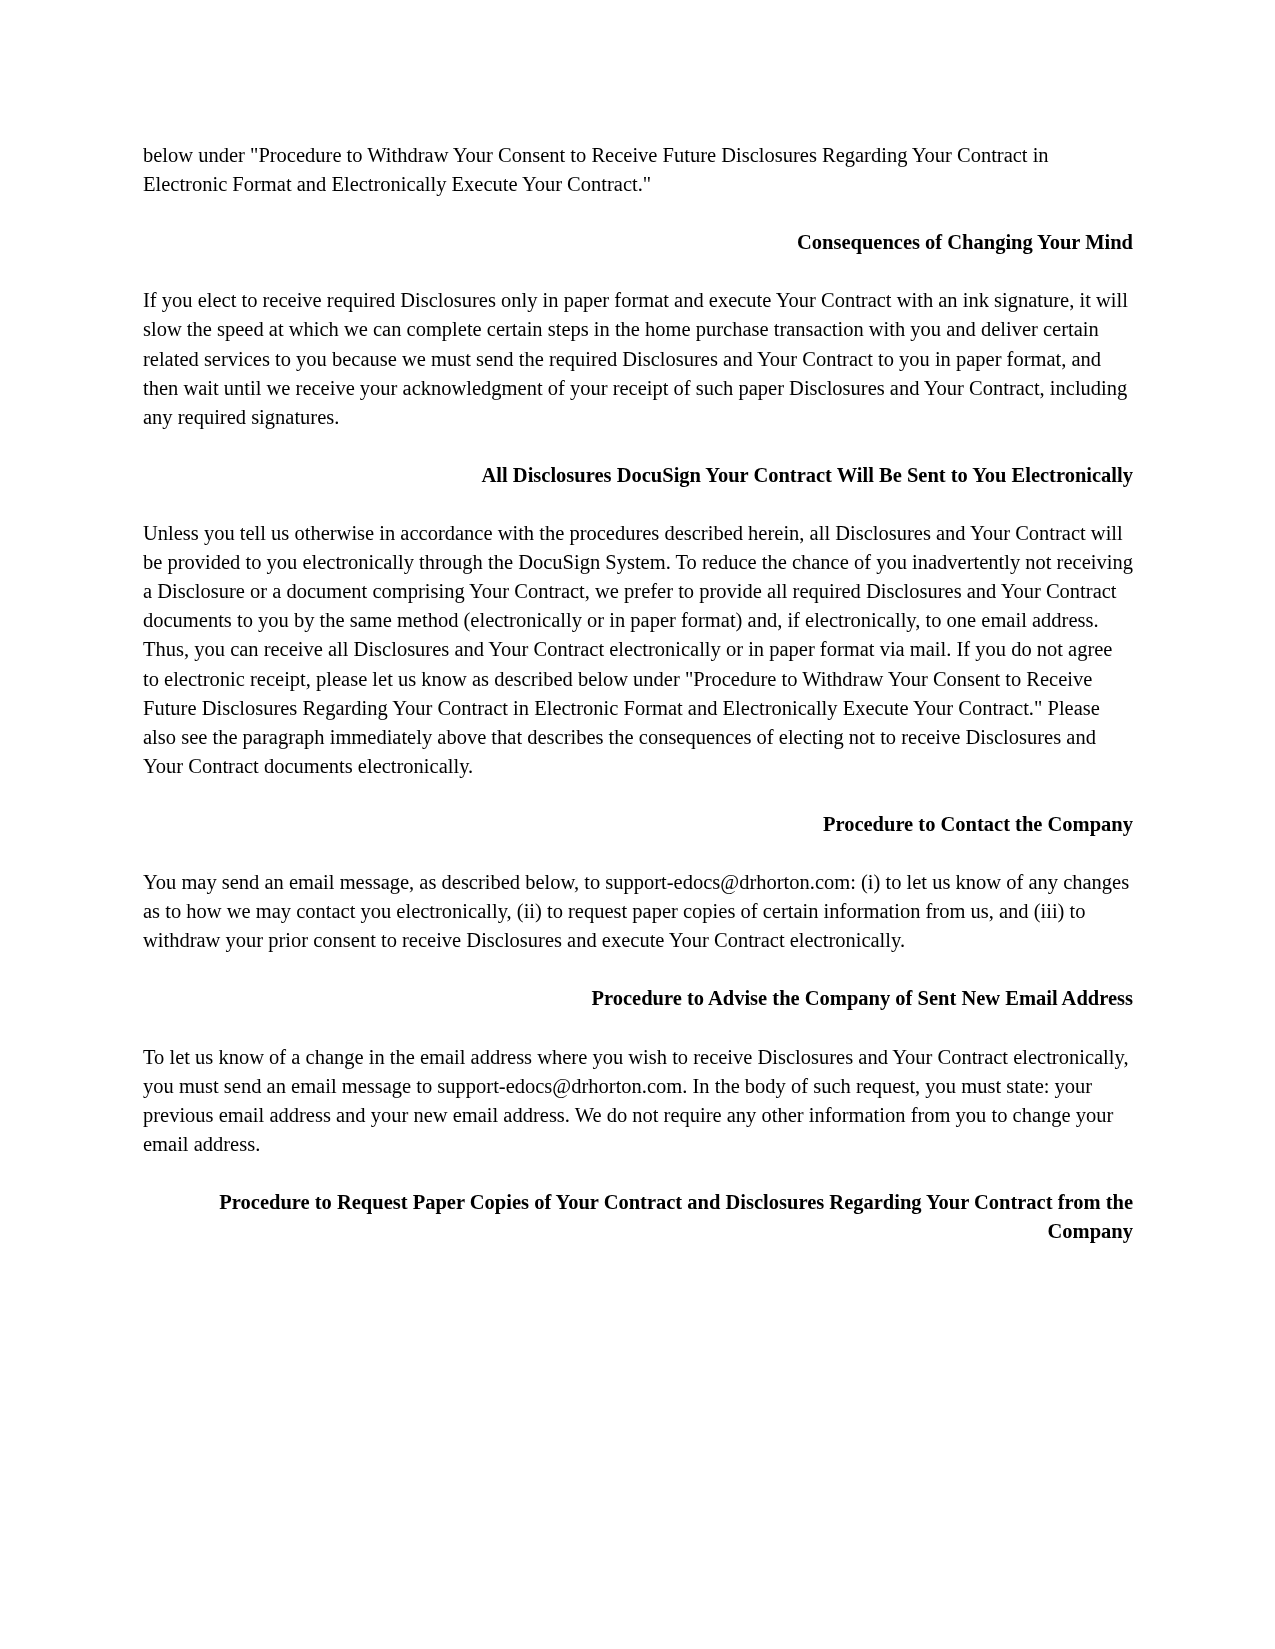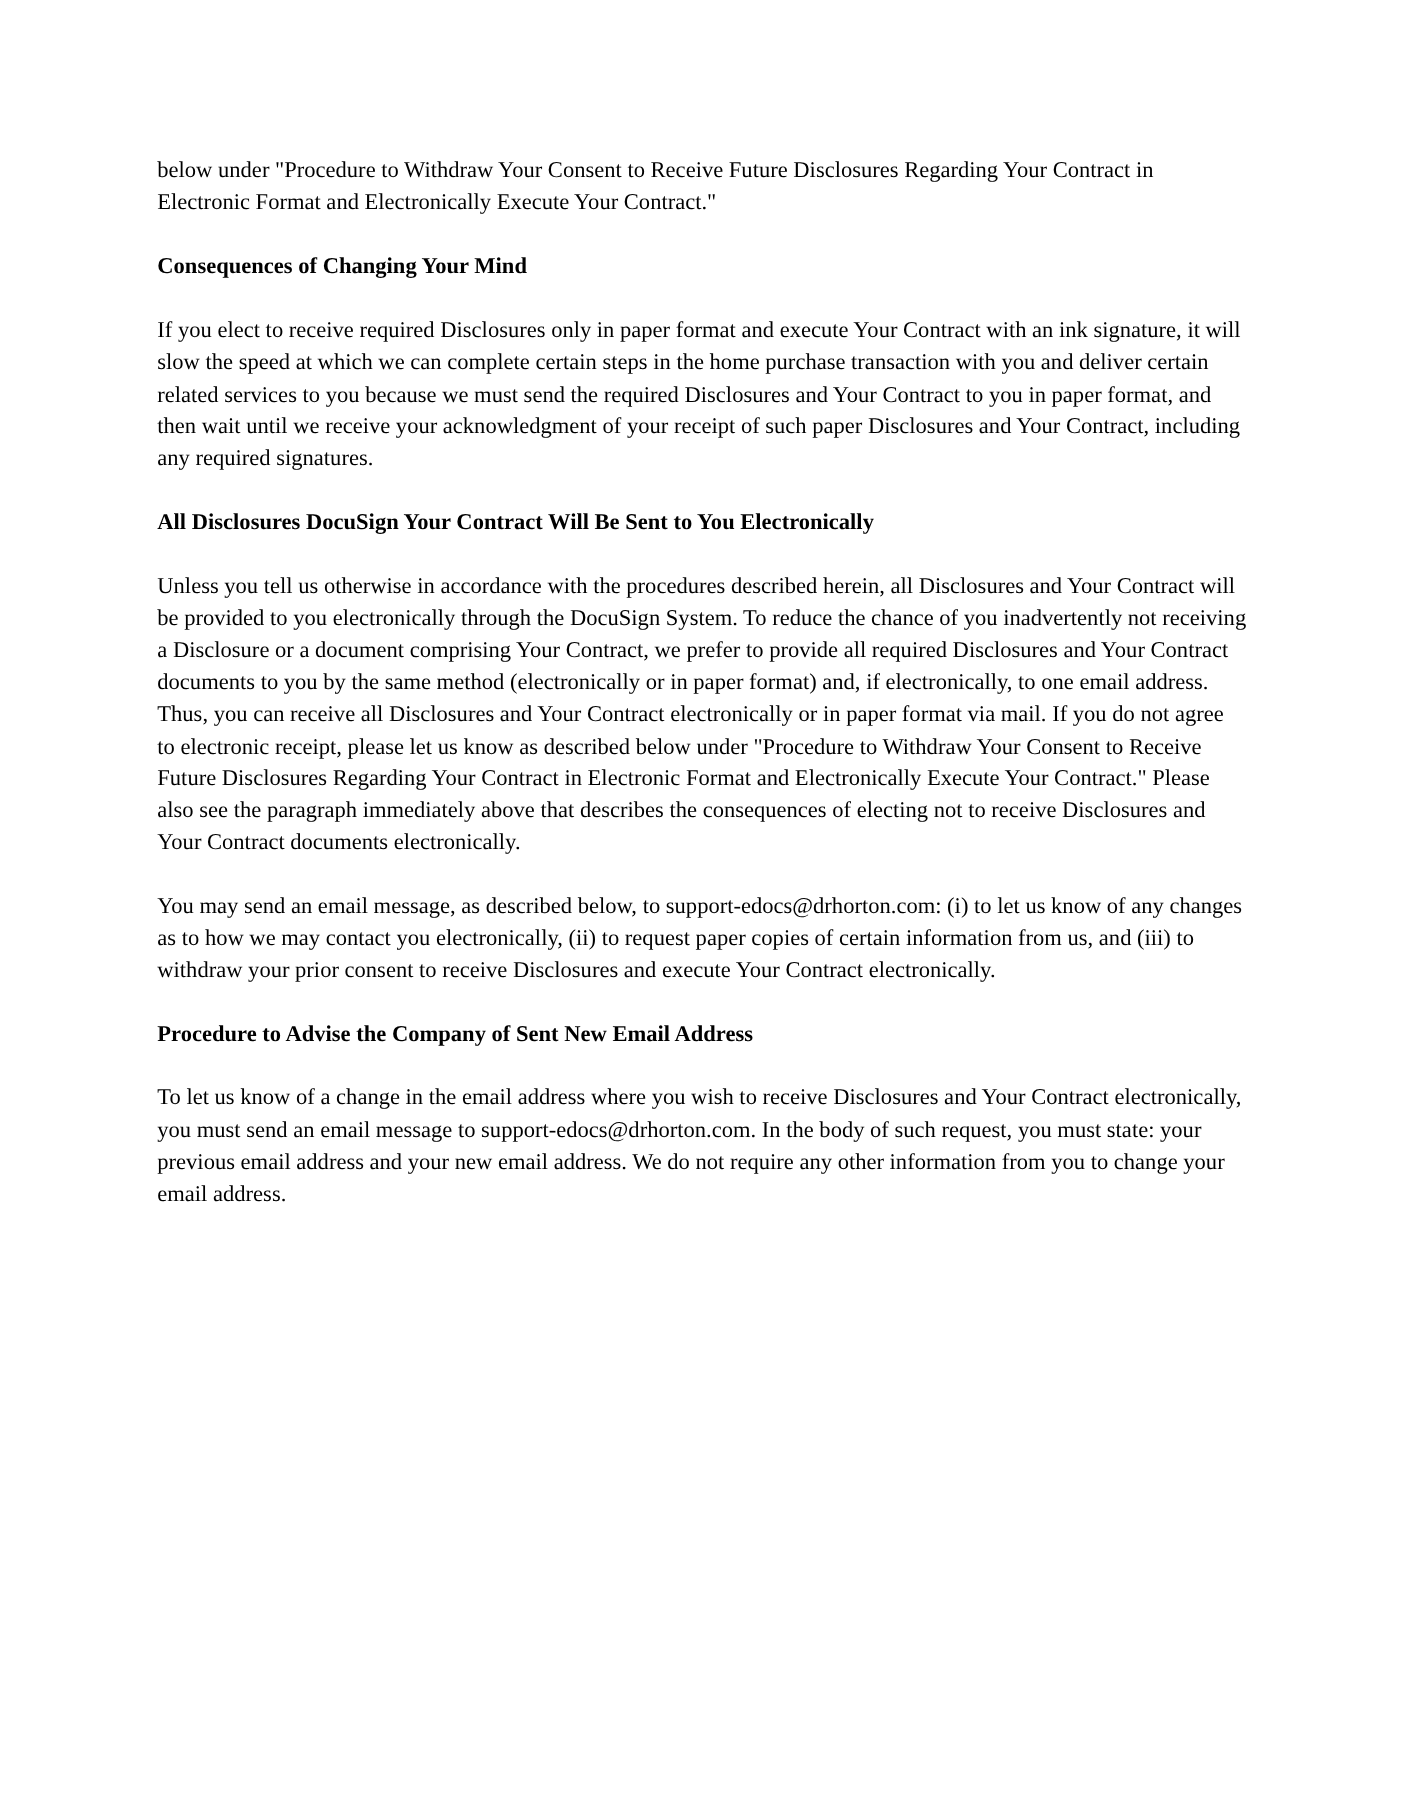--- a/index.html
+++ b/index.html
@@ -22,38 +22,40 @@
   }
   .para {
     margin: 0 0 29px 0;
     text-align: left;
   }
   .heading {
     margin: 0 0 29px 0;
     font-size: 20.5px;
     line-height: 1.42;
     font-weight: bold;
-    text-align: left;
+    text-align: right;
   }
 </style>
 </head>
 <body>
 
 <div class="page">
   <p class="para">below under "Procedure to Withdraw Your Consent to Receive Future Disclosures Regarding Your Contract in Electronic Format and Electronically Execute Your Contract."</p>
 
   <h2 class="heading">Consequences of Changing Your Mind</h2>
 
   <p class="para">If you elect to receive required Disclosures only in paper format and execute Your Contract with an ink signature, it will slow the speed at which we can complete certain steps in the home purchase transaction with you and deliver certain related services to you because we must send the required Disclosures and Your Contract to you in paper format, and then wait until we receive your acknowledgment of your receipt of such paper Disclosures and Your Contract, including any required signatures.</p>
 
   <h2 class="heading">All Disclosures DocuSign Your Contract Will Be Sent to You Electronically</h2>
 
   <p class="para">Unless you tell us otherwise in accordance with the procedures described herein, all Disclosures and Your Contract will be provided to you electronically through the DocuSign System. To reduce the chance of you inadvertently not receiving a Disclosure or a document comprising Your Contract, we prefer to provide all required Disclosures and Your Contract documents to you by the same method (electronically or in paper format) and, if electronically, to one email address. Thus, you can receive all Disclosures and Your Contract electronically or in paper format via mail. If you do not agree to electronic receipt, please let us know as described below under "Procedure to Withdraw Your Consent to Receive Future Disclosures Regarding Your Contract in Electronic Format and Electronically Execute Your Contract." Please also see the paragraph immediately above that describes the consequences of electing not to receive Disclosures and Your Contract documents electronically.</p>
 
+  <h2 class="heading">Procedure to Contact the Company</h2>
 
   <p class="para">You may send an email message, as described below, to support-edocs@drhorton.com: (i) to let us know of any changes as to how we may contact you electronically, (ii) to request paper copies of certain information from us, and (iii) to withdraw your prior consent to receive Disclosures and execute Your Contract electronically.</p>
 
   <h2 class="heading">Procedure to Advise the Company of Sent New Email Address</h2>
 
   <p class="para">To let us know of a change in the email address where you wish to receive Disclosures and Your Contract electronically, you must send an email message to support-edocs@drhorton.com. In the body of such request, you must state: your previous email address and your new email address. We do not require any other information from you to change your email address.</p>
 
 
+  <h2 class="heading">Procedure to Request Paper Copies of Your Contract and Disclosures Regarding Your Contract from the Company</h2>
 </div>
 
 </body></html>

